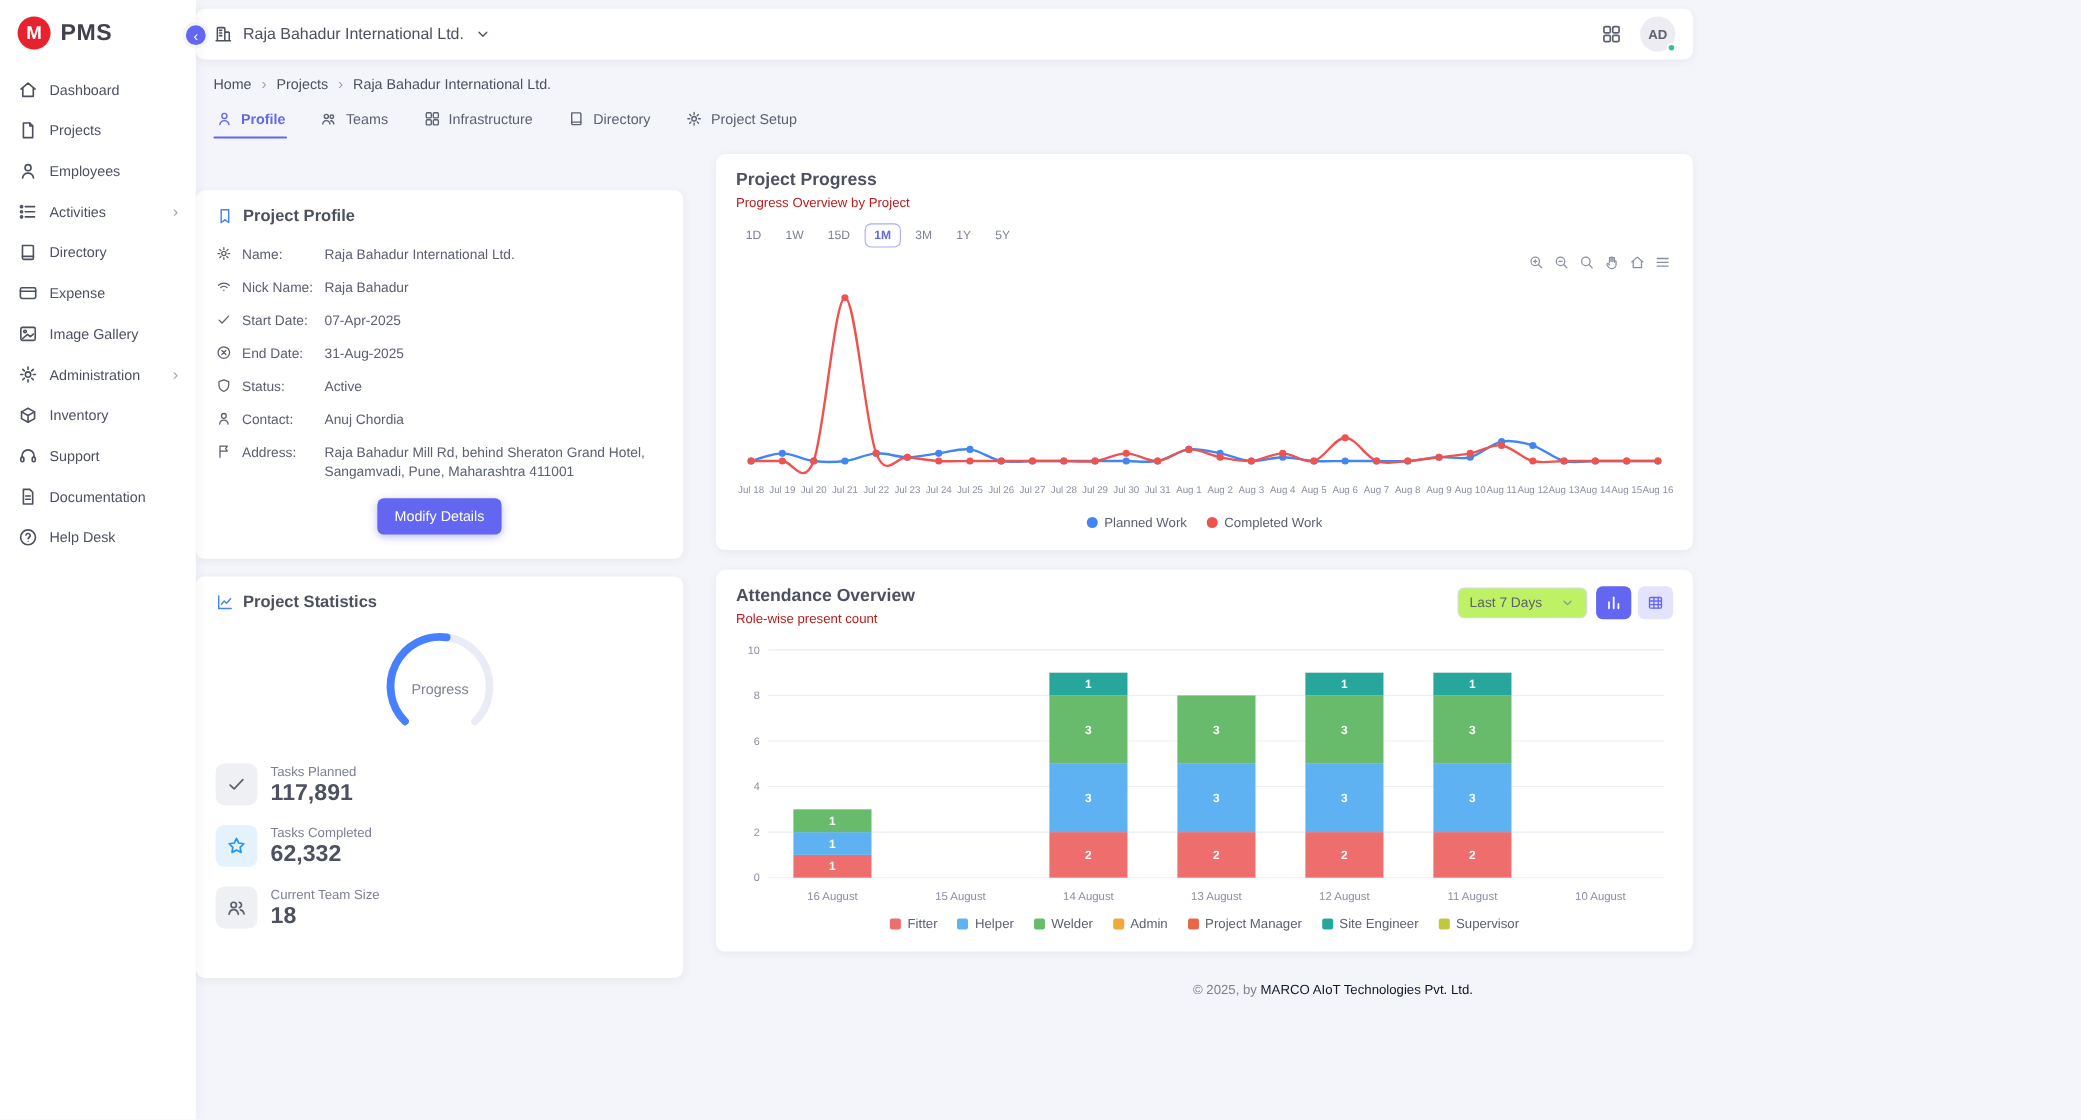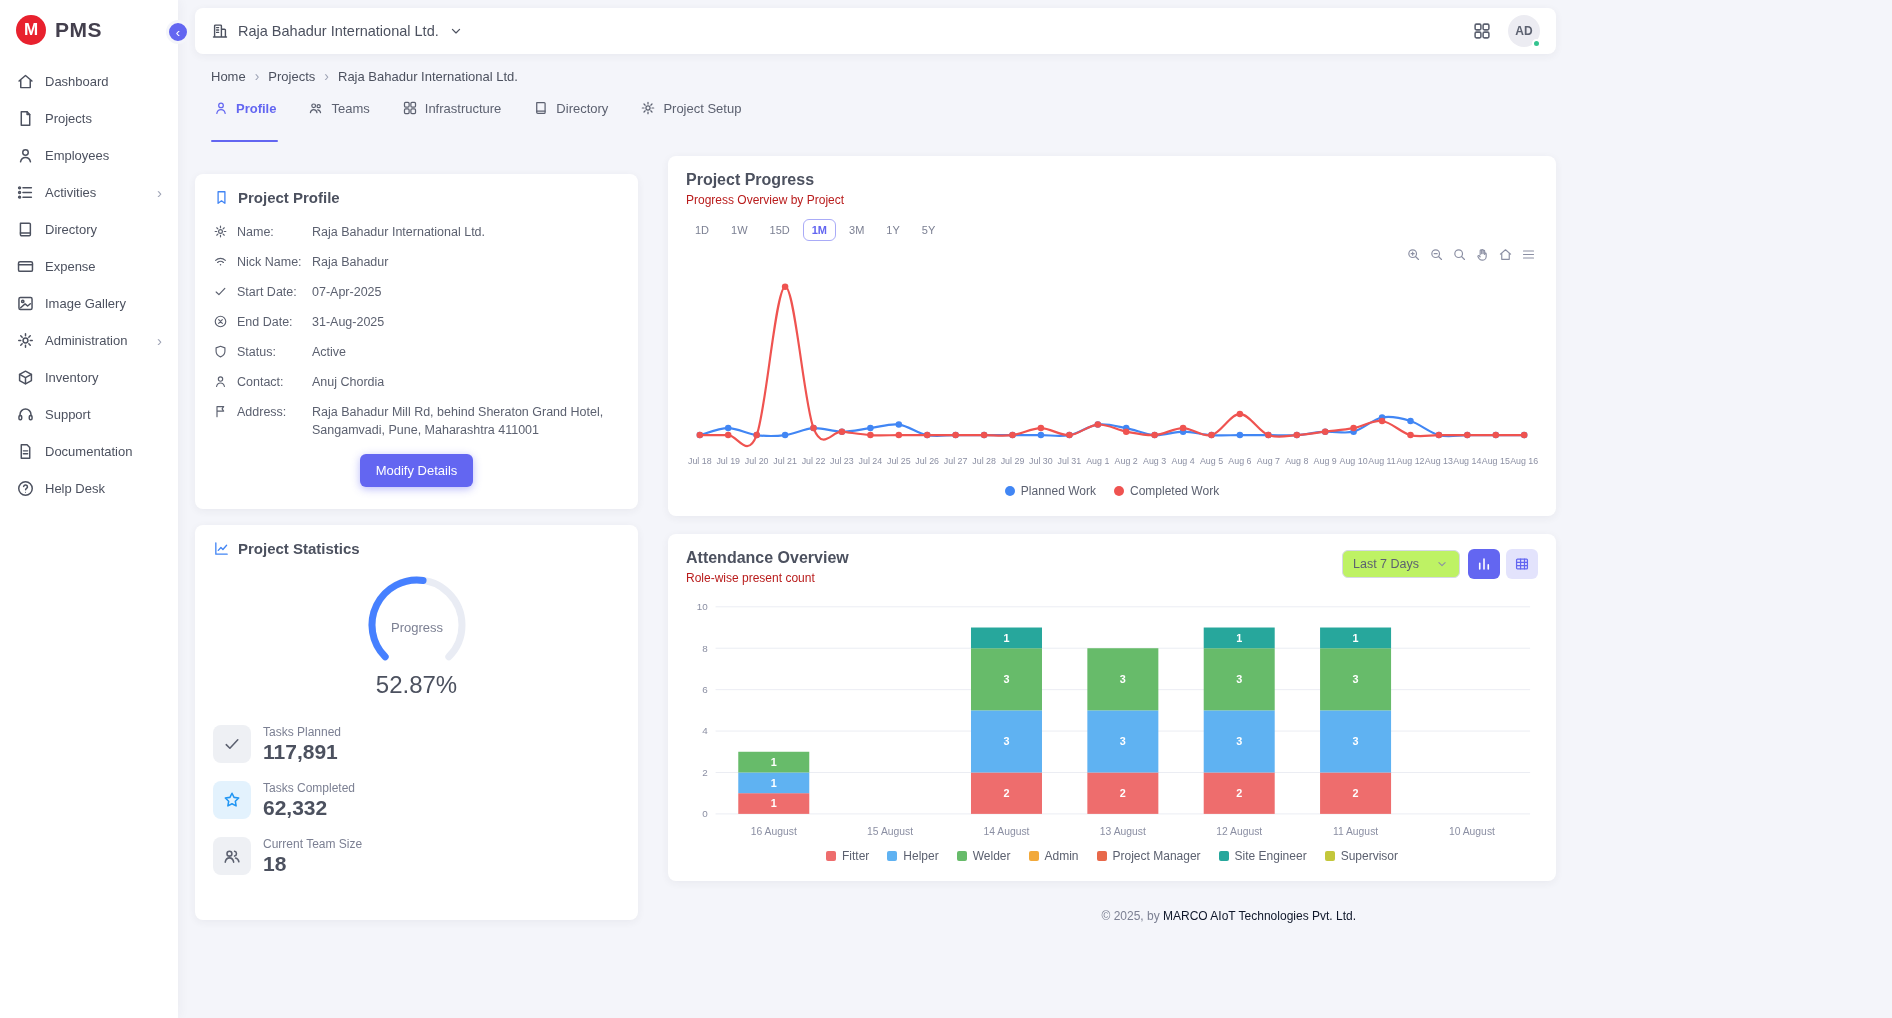--- a/index.html
+++ b/index.html
@@ -14,35 +14,35 @@
   .logo-row { display: flex; align-items: center; gap: 9px; padding: 15px 16px 12px; cursor: pointer; }
   .logo-badge { width: 30px; height: 30px; border-radius: 50%; background: #e8212e; color: #fff; font-weight: 700; font-size: 17px; display: flex; align-items: center; justify-content: center; }
   .brand-text { font-size: 21px; font-weight: 700; color: #433f4d; letter-spacing: .5px; }
   .collapse-btn { position: absolute; right: -12px; top: 20px; width: 24px; height: 24px; border-radius: 50%; border: 3px solid #f4f5fa; background: #6366f1; color: #fff; font-size: 13px; line-height: 1; display: flex; align-items: center; justify-content: center; cursor: pointer; z-index: 5; }
   .menu { padding: 6px 0; }
   .menu-item { display: flex; align-items: center; gap: 10px; padding: 9px 16px; font-size: 13px; color: #4c515f; cursor: pointer; }
   .menu-item svg { width: 19px; height: 19px; flex-shrink: 0; }
   .mi-chev { margin-left: auto; color: #9ea3b5; font-size: 15px; line-height: 1; }
 
   
-  .main { margin-left: 17px; width: 1361px; padding-top: 8px; }
+  .main { width: 1361px; padding-top: 8px; }
 
   .topbar { height: 46px; background: #fff; border-radius: 8px; display: flex; align-items: center; padding: 0 16px; box-shadow: 0 2px 8px rgba(47,43,61,.06); }
   .company-select { display: flex; align-items: center; gap: 9px; font-size: 14.5px; font-weight: 500; color: #4c515f; cursor: pointer; }
   .topbar-right { margin-left: auto; display: flex; align-items: center; gap: 16px; }
   .icon-btn { background: none; border: none; cursor: pointer; color: #5c6170; display: flex; }
   .avatar { width: 32px; height: 32px; border-radius: 50%; background: #ececf2; color: #5c6170; font-size: 12px; font-weight: 700; display: flex; align-items: center; justify-content: center; position: relative; cursor: pointer; }
   .avatar .dot { position: absolute; right: -1px; bottom: -1px; width: 9px; height: 9px; border-radius: 50%; background: #34c38f; border: 2px solid #fff; }
 
   .breadcrumb { display: flex; align-items: center; gap: 9px; margin: 14px 2px 8px 16px; font-size: 13px; color: #4c515f; }
   .bc-item { cursor: pointer; }
   .bc-sep { color: #9ea3b5; font-size: 14px; }
 
   .tabs { display: flex; gap: 28px; margin-left: 16px; }
-  .tab { display: flex; align-items: center; gap: 7px; font-size: 13px; color: #5c6170; padding: 8px 2px 26px; cursor: pointer; position: relative; }
+  .tab { display: flex; align-items: center; gap: 7px; font-size: 13px; color: #5c6170; padding: 8px 2px 10px; cursor: pointer; position: relative; }
   .tab svg { width: 16px; height: 16px; }
   .tab.active { color: #6366f1; font-weight: 600; }
   .tab.active::after { content: ""; position: absolute; left: 0; right: 0; bottom: 0; height: 2.5px; background: #6366f1; border-radius: 2px; }
 
   .content { display: flex; gap: 30px; margin-top: 14px; align-items: center; }
   .col-left { width: 443px; flex-shrink: 0; display: flex; flex-direction: column; gap: 16px; }
   .col-right { flex: 1; display: flex; flex-direction: column; gap: 18px; min-width: 0; }
 
   .card { background: #fff; border-radius: 8px; box-shadow: 0 2px 8px rgba(47,43,61,.06); padding: 15px 18px 18px; }
 
@@ -375,21 +375,20 @@
               </span>
             <span>Project Statistics</span>
           </div>
           <div class="gauge-wrap">
             <svg width="170" height="100" viewBox="0 0 170 100">
                 <path d="M 53.18 87.82 A 45 45 0 1 1 116.82 87.82" stroke="#e9ecf4" stroke-width="7" fill="none" stroke-linecap="round"></path>
                 <path d="M 53.18 87.82 A 45 45 0 0 1 91.07 11.41" stroke="#4680ff" stroke-width="7" fill="none" stroke-linecap="round"></path>
                 <text x="85" y="63" text-anchor="middle" font-size="13" fill="#7c8093">Progress</text>
               </svg>
           </div>
-          <div class="gauge-value">52.87%</div>
           <div class="stats">
               <div class="stat">
                 <span class="stat-ico gray">
                   <svg viewBox="0 0 18 18" fill="none" stroke="currentColor" stroke-width="1.4" stroke-linecap="round" stroke-linejoin="round">
                     <path d="M3.8 9.6l3.3 3.2 7.1-7.6"></path>
                   </svg>
                 </span>
                 <span>
                   <div class="stat-label">Tasks Planned</div>
                   <div class="stat-value">117,891</div>

